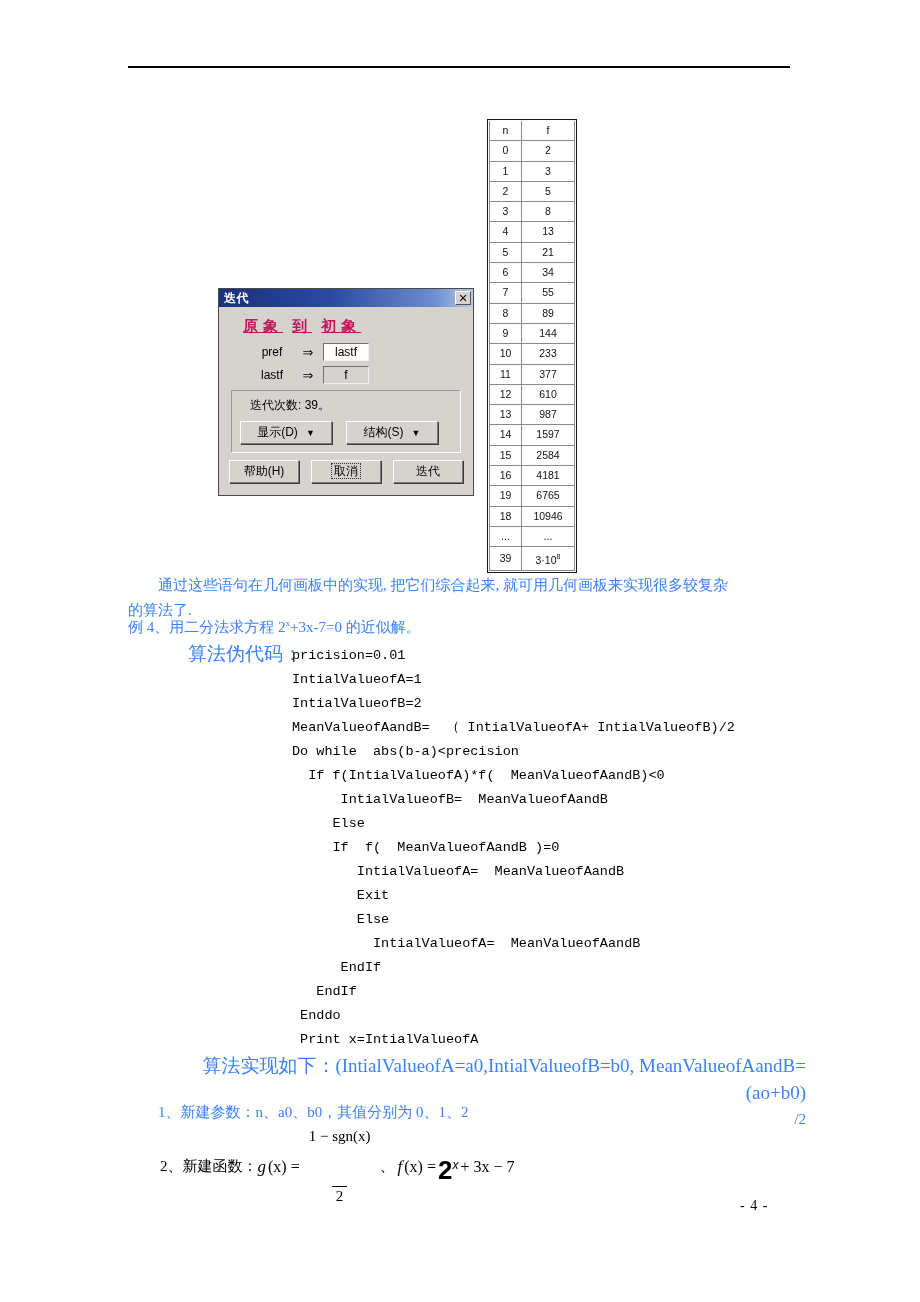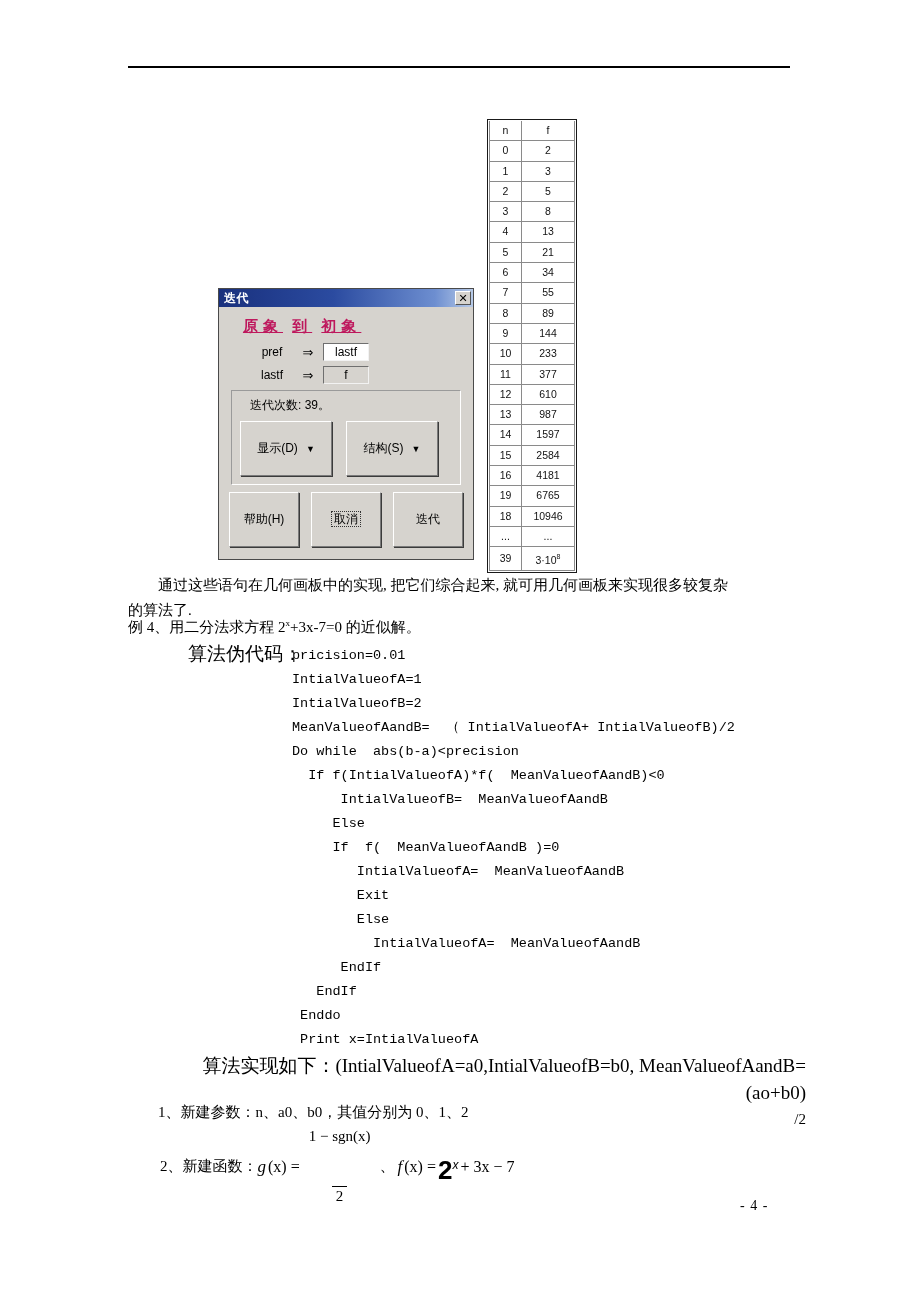--- a/index.html
+++ b/index.html
@@ -137,21 +137,21 @@
   .count-line { font-size: 12px; margin: 0 0 7px 10px; }
   .btn-row { display: flex; gap: 14px; }
   .w95-btn {
     background: #d6d3ce;
     border: 1.5px solid #7a7a7a;
     border-top-color: #ffffff;
     border-left-color: #ffffff;
     box-shadow: 1px 1px 0 #3b3b3b;
     font-size: 12px;
     text-align: center;
-    padding: 18px 4px;
+    padding: 2px 4px;
     box-sizing: border-box;
     font-family: "Liberation Sans", "DejaVu Sans", sans-serif;
     color: #000;
   }
   .dd-btn { width: 92px; display: flex; align-items: center; justify-content: center; gap: 8px; }
   .dd-btn .caret { font-size: 9px; }
   .bottom-row {
     display: flex;
     gap: 12px;
     justify-content: center;
@@ -162,21 +162,21 @@
   .btn-cancel-inner {
     border: 1px dotted #333;
     padding: 0 2px;
   }
 
   
   .para {
     position: absolute;
     font-size: 15px;
     line-height: 25px;
-    color: #000000;
+    color: #3b82f6;
   }
   .indent2 { text-indent: 2em; }
   .code {
     position: absolute;
     font-family: "Liberation Mono", "DejaVu Sans Mono", monospace;
     font-size: 13.5px;
     white-space: pre;
     color: #000;
   }
   .cjk { font-family: "Liberation Serif", "DejaVu Serif", serif; font-size: 19px; margin-left: 28px; }

